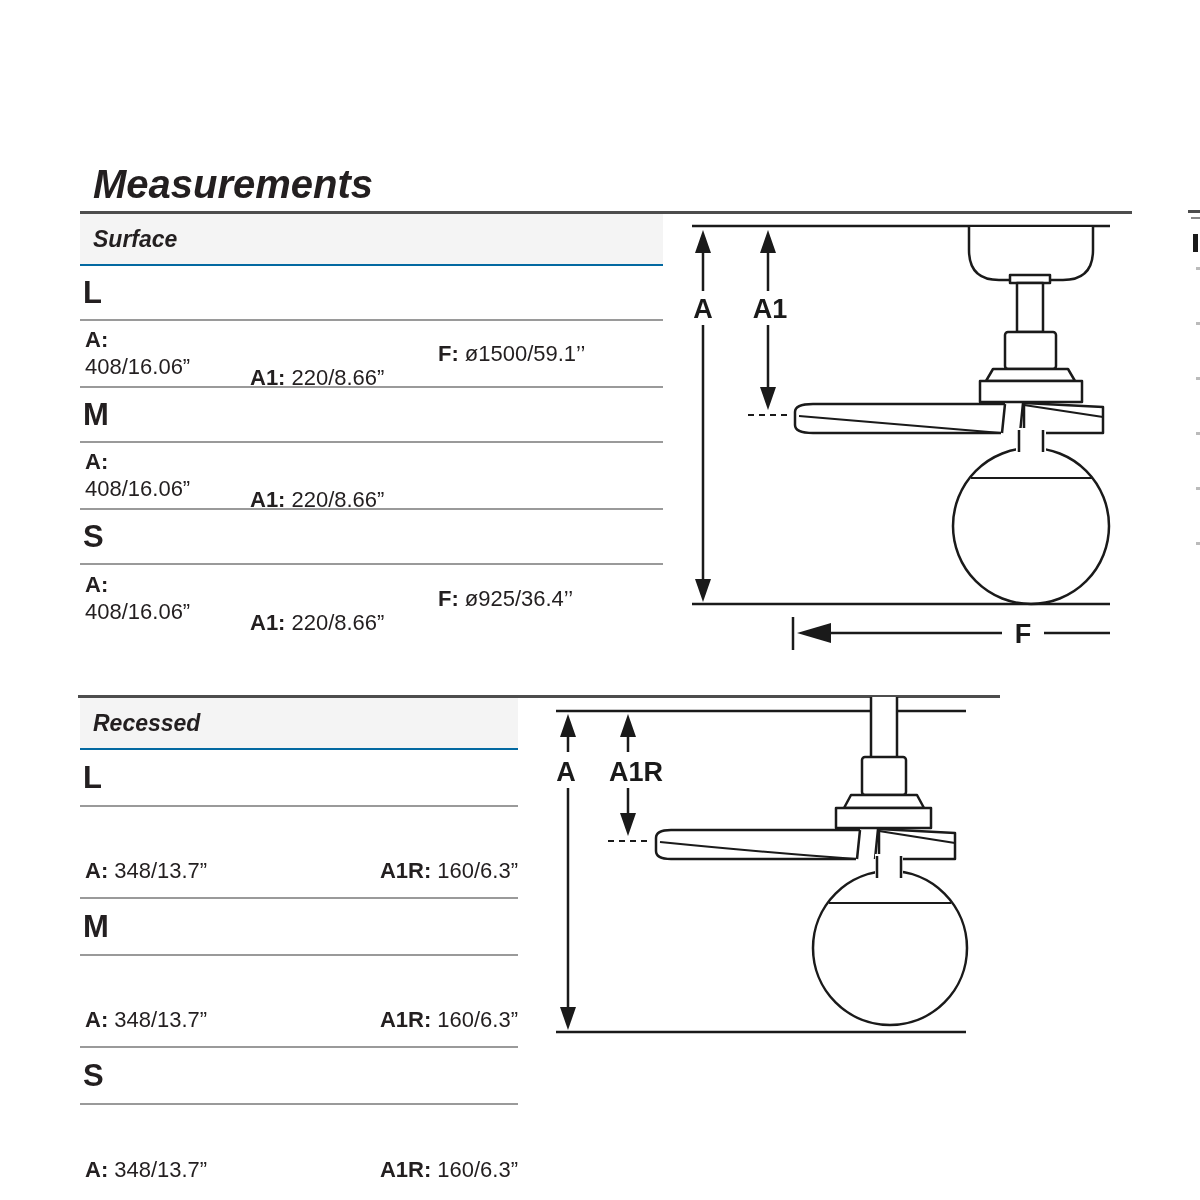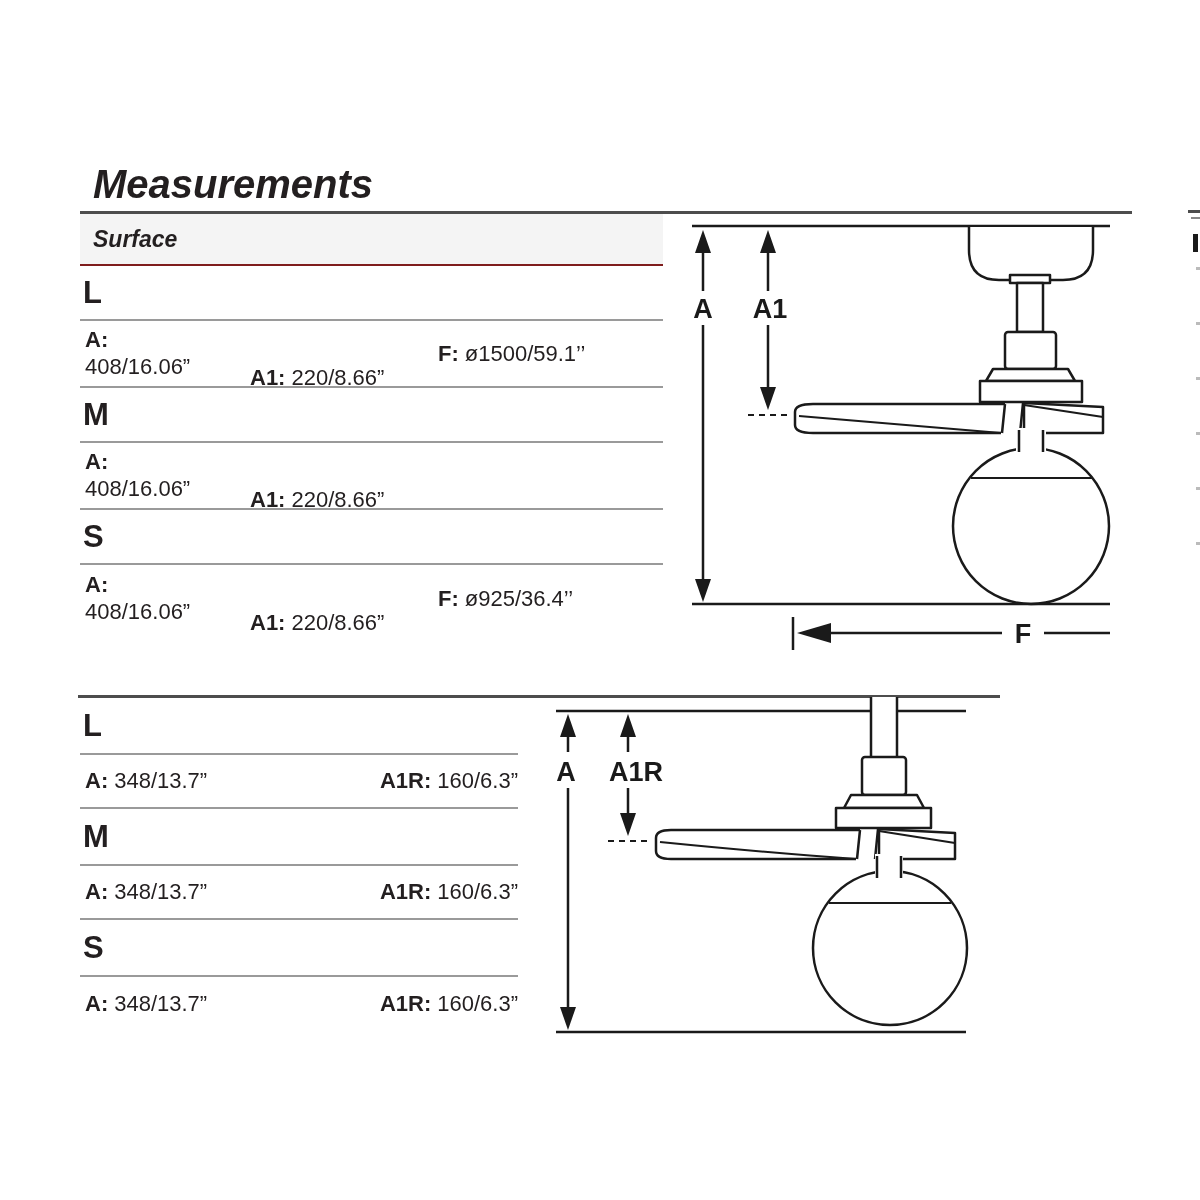--- a/index.html
+++ b/index.html
@@ -9,36 +9,36 @@
     font-family:"Liberation Sans", sans-serif;
   }
   .abs{position:absolute;}
   
   #title{left:93px;top:162px;font-size:40px;font-weight:bold;font-style:italic;}
   
   .rule-thick{background:#4d4d4d;height:3px;}
   
   .spec-table{box-sizing:border-box;}
   .thead{
-    height:52px;background:#f4f4f4;border-bottom:2px solid #7f1d1d;
+    height:52px;background:#f4f4f4;border-bottom:2px solid #0369a1;
     display:flex;align-items:center;padding-left:13px;box-sizing:border-box;
     font-size:23px;font-weight:bold;font-style:italic;
   }
   .size-row{
     height:55px;border-bottom:2px solid #9a9a9a;box-sizing:border-box;
     display:flex;align-items:center;padding-left:3px;
     font-size:31px;font-weight:bold;
   }
   .data-row{
     height:67px;border-bottom:2px solid #9a9a9a;box-sizing:border-box;
     display:flex;align-items:center;font-size:22px;padding-left:5px;
   }
   .data-row.last{border-bottom:none;}
   .rec .size-row{height:57px;}
-  .rec .data-row{height:54px;}
+  .rec .data-row{height:54px;margin-top:38px;}
   .cell-a{width:165px;line-height:1.2;}
   .cell-a .lbl{display:block;}
   .cell-a1{width:188px;margin-top:48px;}
   .cell-f{flex:1;}
   .r-cell-a{width:212px;}
   .r-cell-a1r{flex:1;text-align:right;}
   .lbl{font-weight:bold;}
   .inline .lbl{margin-right:6px;}
   
   svg{position:absolute;overflow:visible;}
@@ -105,20 +105,23 @@
     <div class="cell-a1 inline">
       <span class="lbl">A1:</span><span>220/8.66”</span>
     </div>
     <div class="cell-f inline">
       <span class="lbl">F:</span><span>ø925/36.4’’</span>
     </div>
   </div>
 </div>
 
 <div class="abs spec-table rec" style="left:80px;top:698px;width:438px;">
+  <div class="thead">
+    <span>Recessed</span>
+  </div>
 
   <div class="size-row">
     <span>L</span>
   </div>
   <div class="data-row">
     <div class="r-cell-a inline">
       <span class="lbl">A:</span><span>348/13.7”</span>
     </div>
     <div class="r-cell-a1r inline">
       <span class="lbl">A1R:</span><span>160/6.3”</span>

